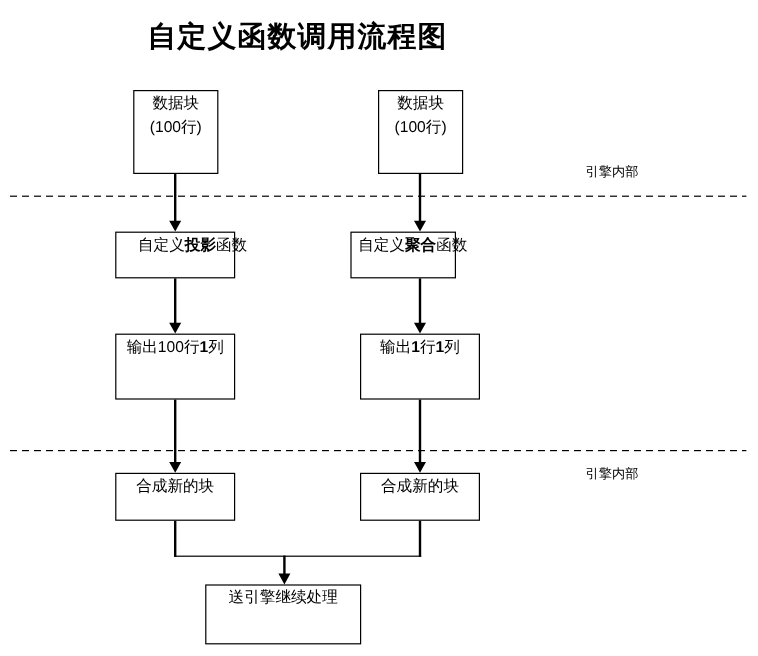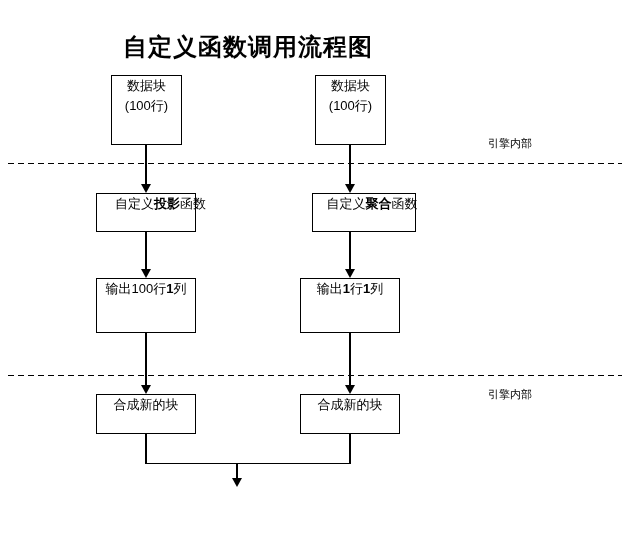--- a/index.html
+++ b/index.html
@@ -14,21 +14,20 @@
     width:632px;height:547px;
     background:var(--bg);
     font-family:"Liberation Sans","DejaVu Sans",sans-serif;
     color:var(--text);
     overflow:hidden;
   }
   .title{
     position:absolute;left:123px;top:14px;
     font-size:24px;font-weight:bold;letter-spacing:1px;
     white-space:nowrap;
-    margin-top:17px;
   }
   .node{
     position:absolute;
     box-sizing:border-box;
     border:1.5px solid var(--line);
     background:var(--fill);
     display:flex;flex-direction:column;
     align-items:center;
     font-size:13px;line-height:1.55;
     text-align:center;white-space:nowrap;
@@ -69,41 +68,44 @@
       <div><span>(100行)</span></div>
     </div>
   <div class="node" style="left:315px;top:75px;width:71px;height:70px;">
       <div><span>数据块</span></div>
       <div><span>(100行)</span></div>
     </div>
 
   <div class="node" style="left:96px;top:193px;width:100px;height:39px;padding-left:29px;">
       <div><span>自定义</span><span style="font-weight: bold;">投影</span><span>函数</span></div>
     </div>
-  <div class="node" style="left:312px;top:193px;width:104px;height:39px;padding-left:16px;">
+  <div class="node" style="left:292px;top:193px;width:88px;height:39px;padding-left:16px;">
       <div><span>自定义</span><span style="font-weight: bold;">聚合</span><span>函数</span></div>
     </div>
 
   <div class="node" style="left:96px;top:278px;width:100px;height:55px;">
       <div><span>输出</span><span style="font-weight: normal; margin-top: 28px;">100</span><span>行</span><span style="font-weight: bold;">1</span><span>列</span></div>
     </div>
   <div class="node" style="left:300px;top:278px;width:100px;height:55px;">
       <div><span>输出</span><span style="font-weight: bold;">1</span><span>行</span><span style="font-weight: bold;">1</span><span>列</span></div>
     </div>
 
   <div class="dashline" style="top:375px;"></div>
   <div class="region-label" style="top:387px;">引擎内部</div>
 
   <div class="node" style="left:96px;top:394px;width:100px;height:40px;">
       <div><span>合成新的块</span></div>
     </div>
   <div class="node" style="left:300px;top:394px;width:100px;height:40px;">
       <div><span>合成新的块</span></div>
     </div>
 
+  <div class="node" style="left:171px;top:487px;width:130px;height:50px;">
+      <div><span>送引擎继续处理</span></div>
+    </div>
 
   <div class="vline" style="left:145.25px;top:145px;height:40px;"></div>
   <div class="arrow-head" style="left:141px;top:184px;"></div>
   <div class="vline" style="left:145.25px;top:232px;height:38px;"></div>
   <div class="arrow-head" style="left:141px;top:269px;"></div>
   <div class="vline" style="left:145.25px;top:333px;height:53px;"></div>
   <div class="arrow-head" style="left:141px;top:385px;"></div>
   <div class="vline" style="left:145.25px;top:434px;height:30px;"></div>
 
   <div class="vline" style="left:349.25px;top:145px;height:40px;"></div>

